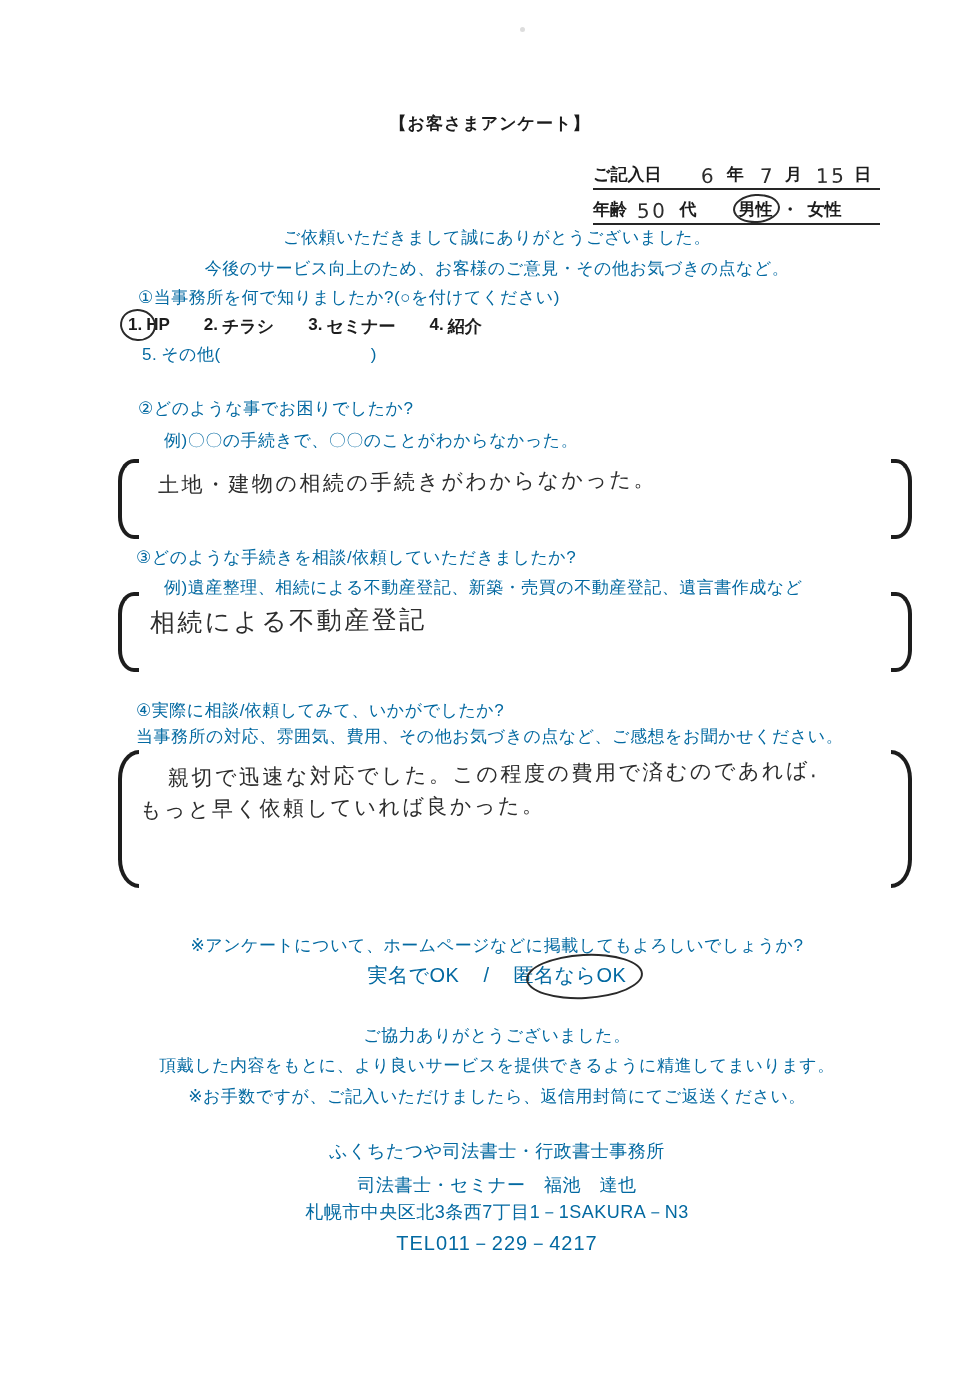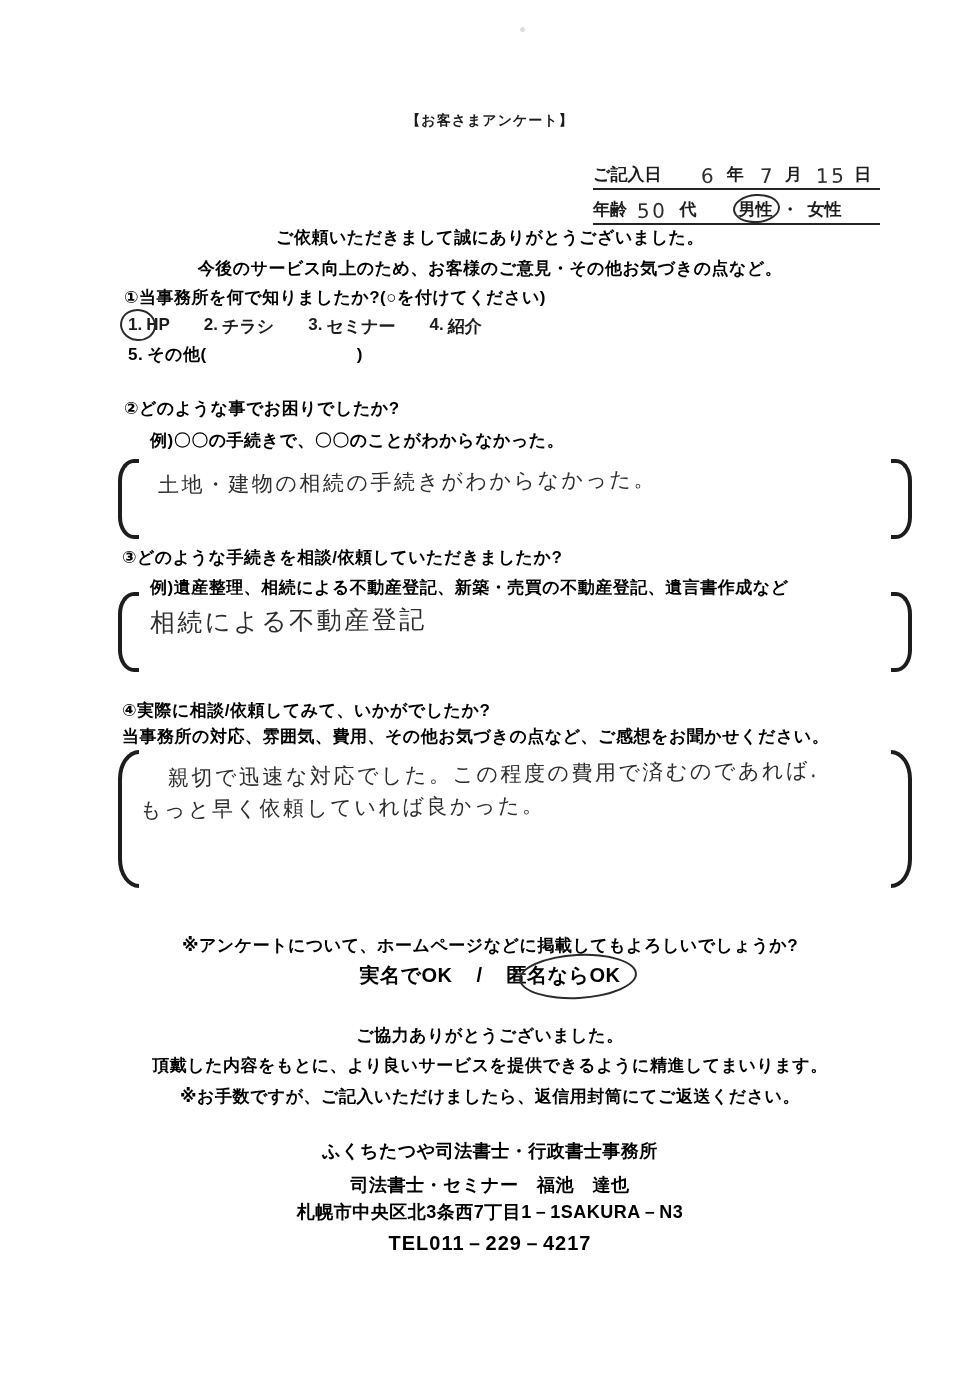--- a/index.html
+++ b/index.html
@@ -6,25 +6,25 @@
   .page{
     position:relative;
     width:980px;height:1384px;
     background:#ffffff;
     margin:0 auto;
     font-family:"Liberation Sans","DejaVu Sans",sans-serif;
     color:#1c1c1c;
     overflow:hidden;
   }
   .abs{position:absolute;}
-  .printed{font-weight:700;color:#000000;letter-spacing:0.5px;}
+  .printed{font-weight:400;color:#0369a1;letter-spacing:0.5px;margin-left:14px;}
   .t17{font-size:17px;line-height:1.2;}
   .t18{font-size:18px;line-height:1.2;}
   .t20{font-size:20px;line-height:1.2;}
-  .title{font-size:14px;font-weight:700;letter-spacing:1px;}
+  .title{font-size:17px;font-weight:700;letter-spacing:1px;}
   .center{left:0;right:0;text-align:center;}
   
   .hw{
     font-family:"DejaVu Sans",sans-serif;
     font-weight:400;color:#2d2d2d;
     letter-spacing:2.5px;
     transform:rotate(-0.7deg);
     transform-origin:left center;
     white-space:nowrap;
   }

